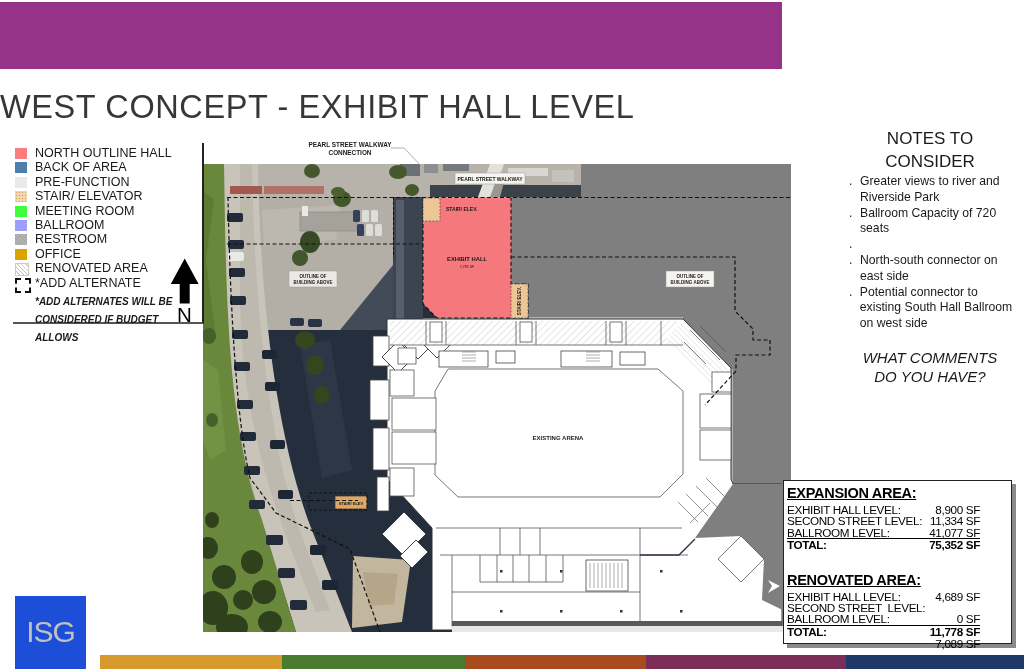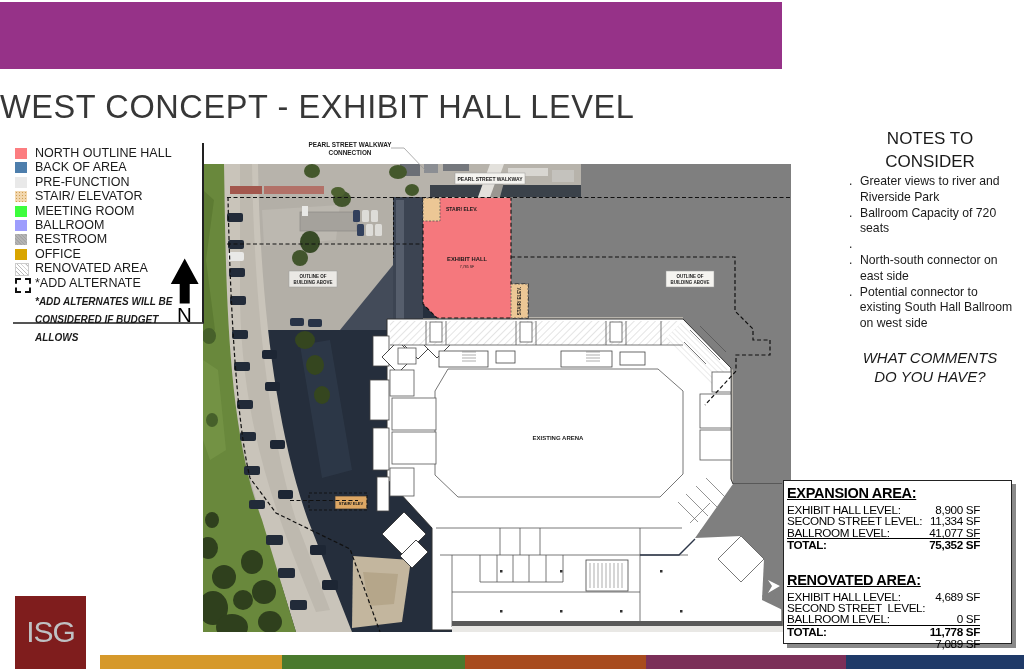--- a/index.html
+++ b/index.html
@@ -412,21 +412,21 @@
   <div style="height:3px;"></div>
 
   <div style="font-size:11.7px;line-height:11.4px;letter-spacing:-0.35px;">
     <div style="position:relative;">EXHIBIT HALL LEVEL:<span style="position:absolute;right:0;">4,689 SF</span></div>
     <div style="position:relative;">SECOND STREET&nbsp; LEVEL:<span style="position:absolute;right:0;margin-top:36px;">7,089 SF</span></div>
     <div style="position:relative;border-bottom:1.5px solid #000;">BALLROOM LEVEL:<span style="position:absolute;right:0;">0 SF</span></div>
     <div style="position:relative;font-weight:bold;">TOTAL:<span style="position:absolute;right:0;">11,778 SF</span></div>
   </div>
 </div>
 
-<div class="abs" style="left:15px;top:596px;width:71px;height:73px;background:#7f1d1d;color:#bfc1c3;font-size:30px;text-align:center;line-height:72px;letter-spacing:-1px;">ISG</div>
+<div class="abs" style="left:15px;top:596px;width:71px;height:73px;background:#1d4ed8;color:#bfc1c3;font-size:30px;text-align:center;line-height:72px;letter-spacing:-1px;">ISG</div>
 
 <div class="abs" style="left:100px;top:655px;width:924px;height:14px;">
   <div style="position:absolute;left:0;width:182px;height:14px;background:#d6992b;"></div>
   <div style="position:absolute;left:182px;width:183px;height:14px;background:#4a7a2e;"></div>
   <div style="position:absolute;left:365px;width:181px;height:14px;background:#a84b1e;"></div>
   <div style="position:absolute;left:546px;width:200px;height:14px;background:#7b2f58;"></div>
   <div style="position:absolute;left:746px;width:178px;height:14px;background:#1f3a68;"></div>
 </div>
 
 </body></html>

